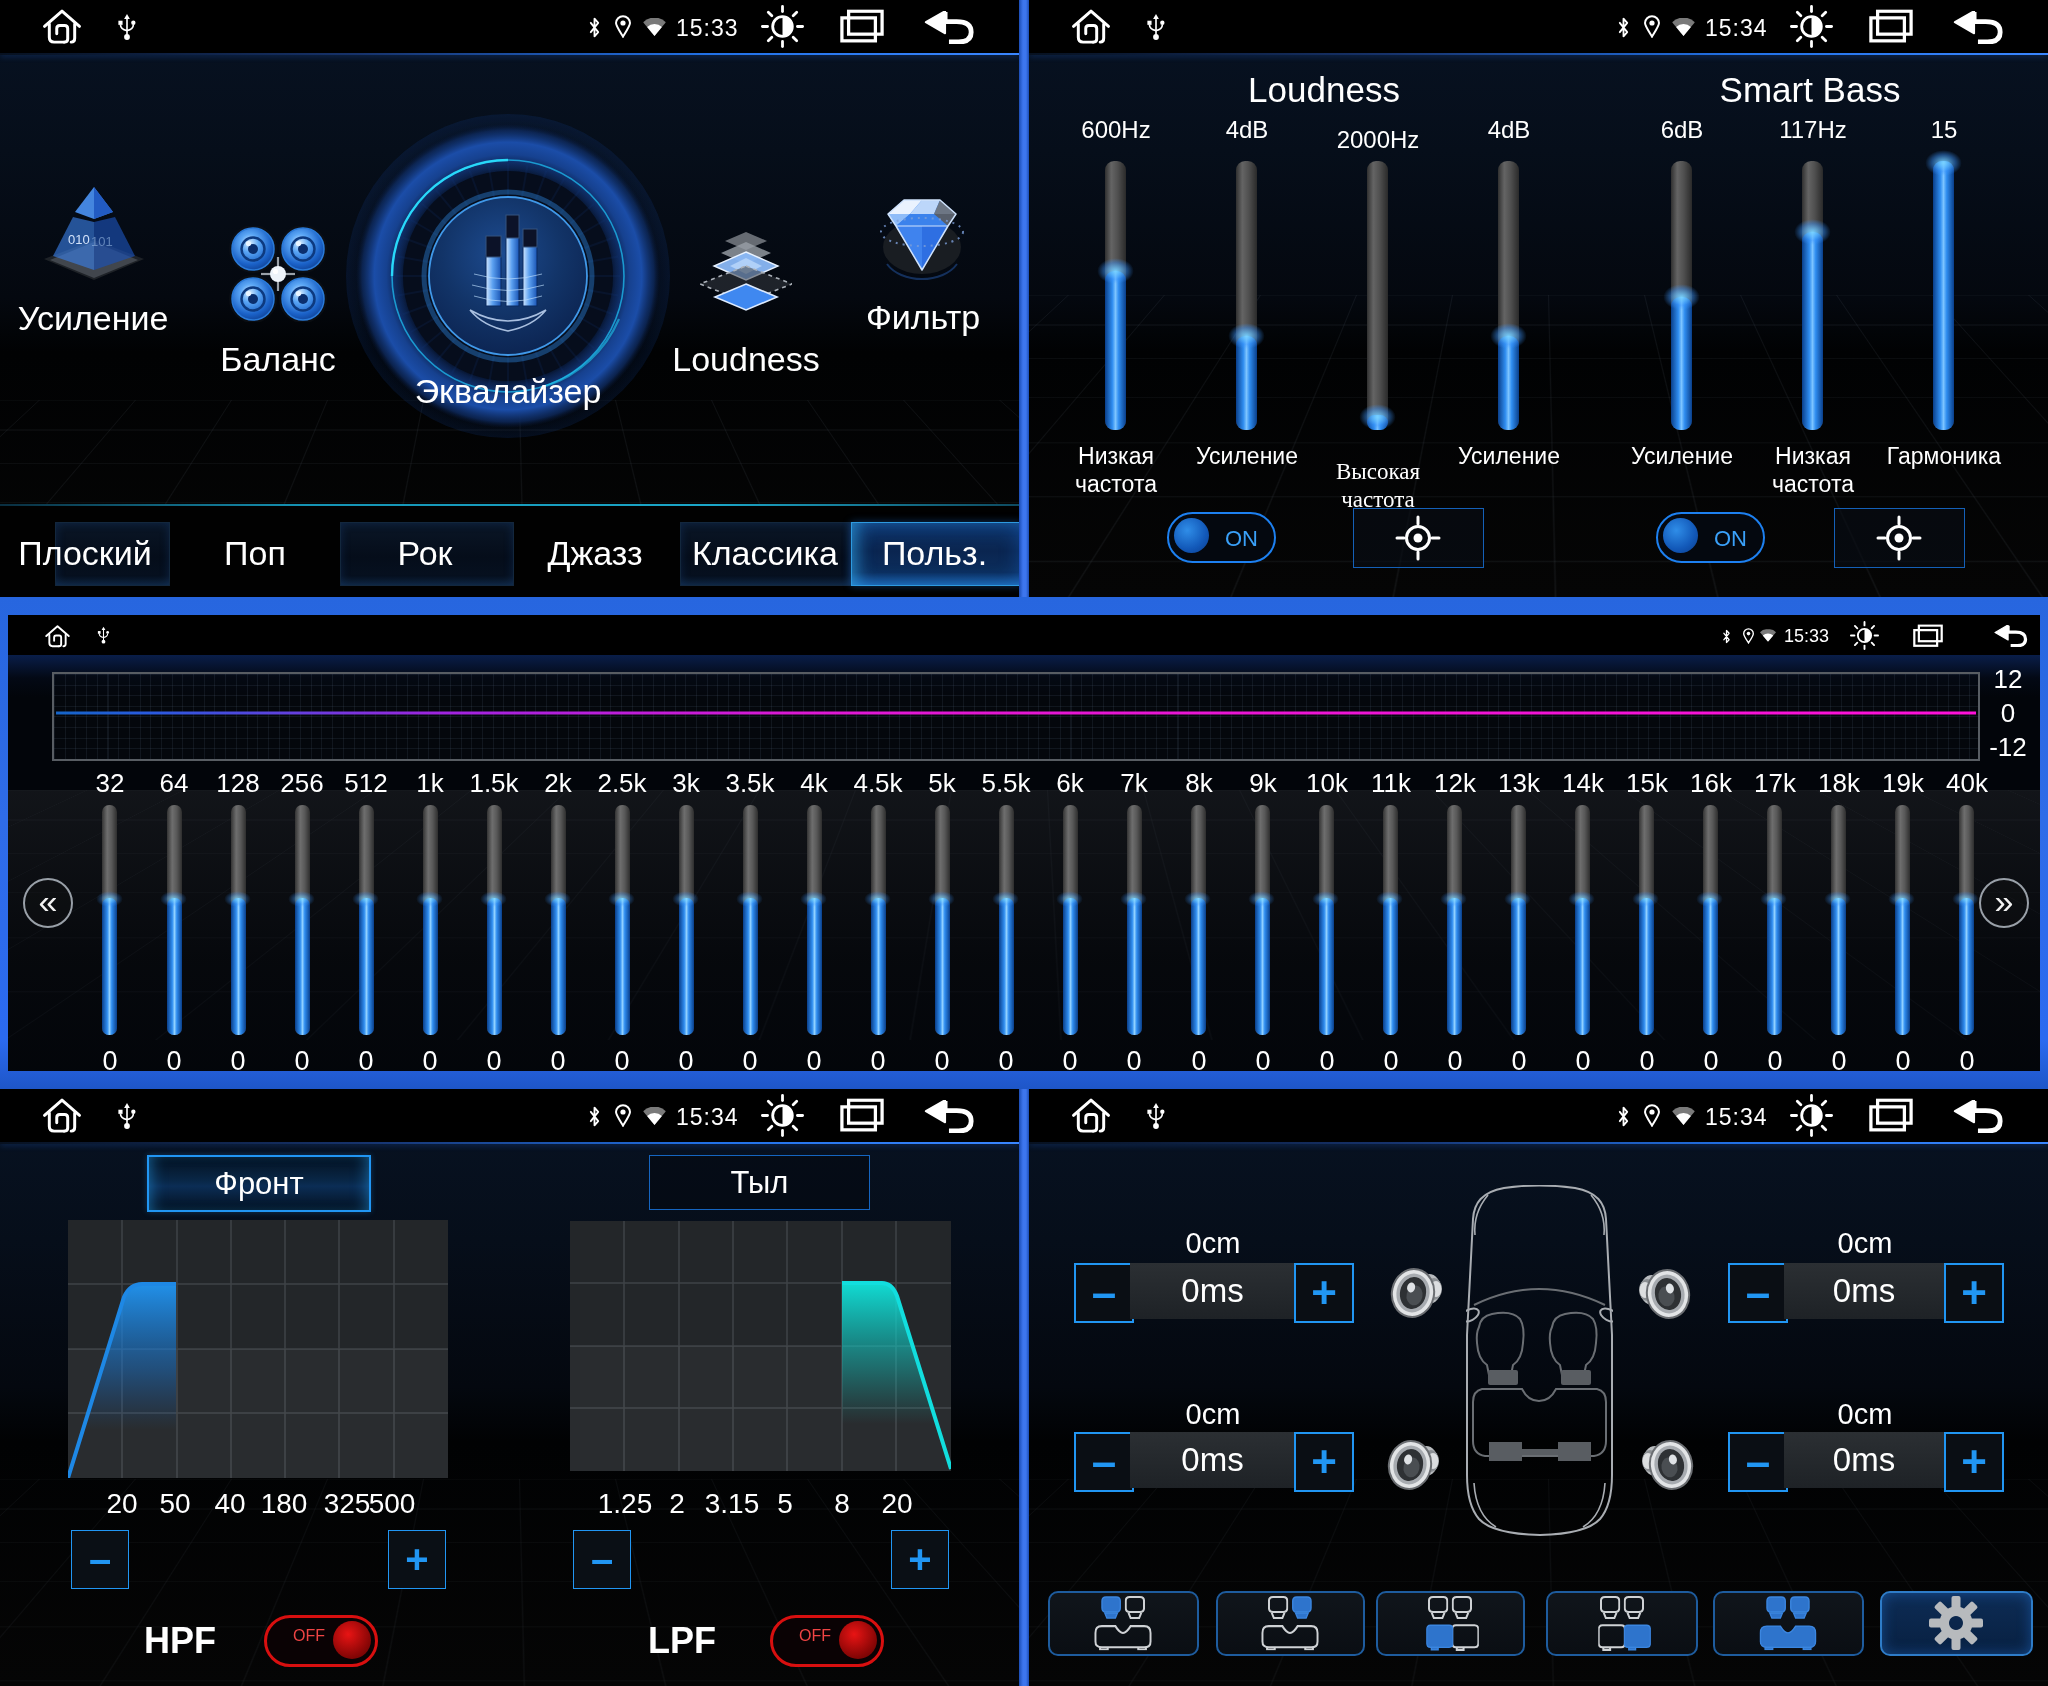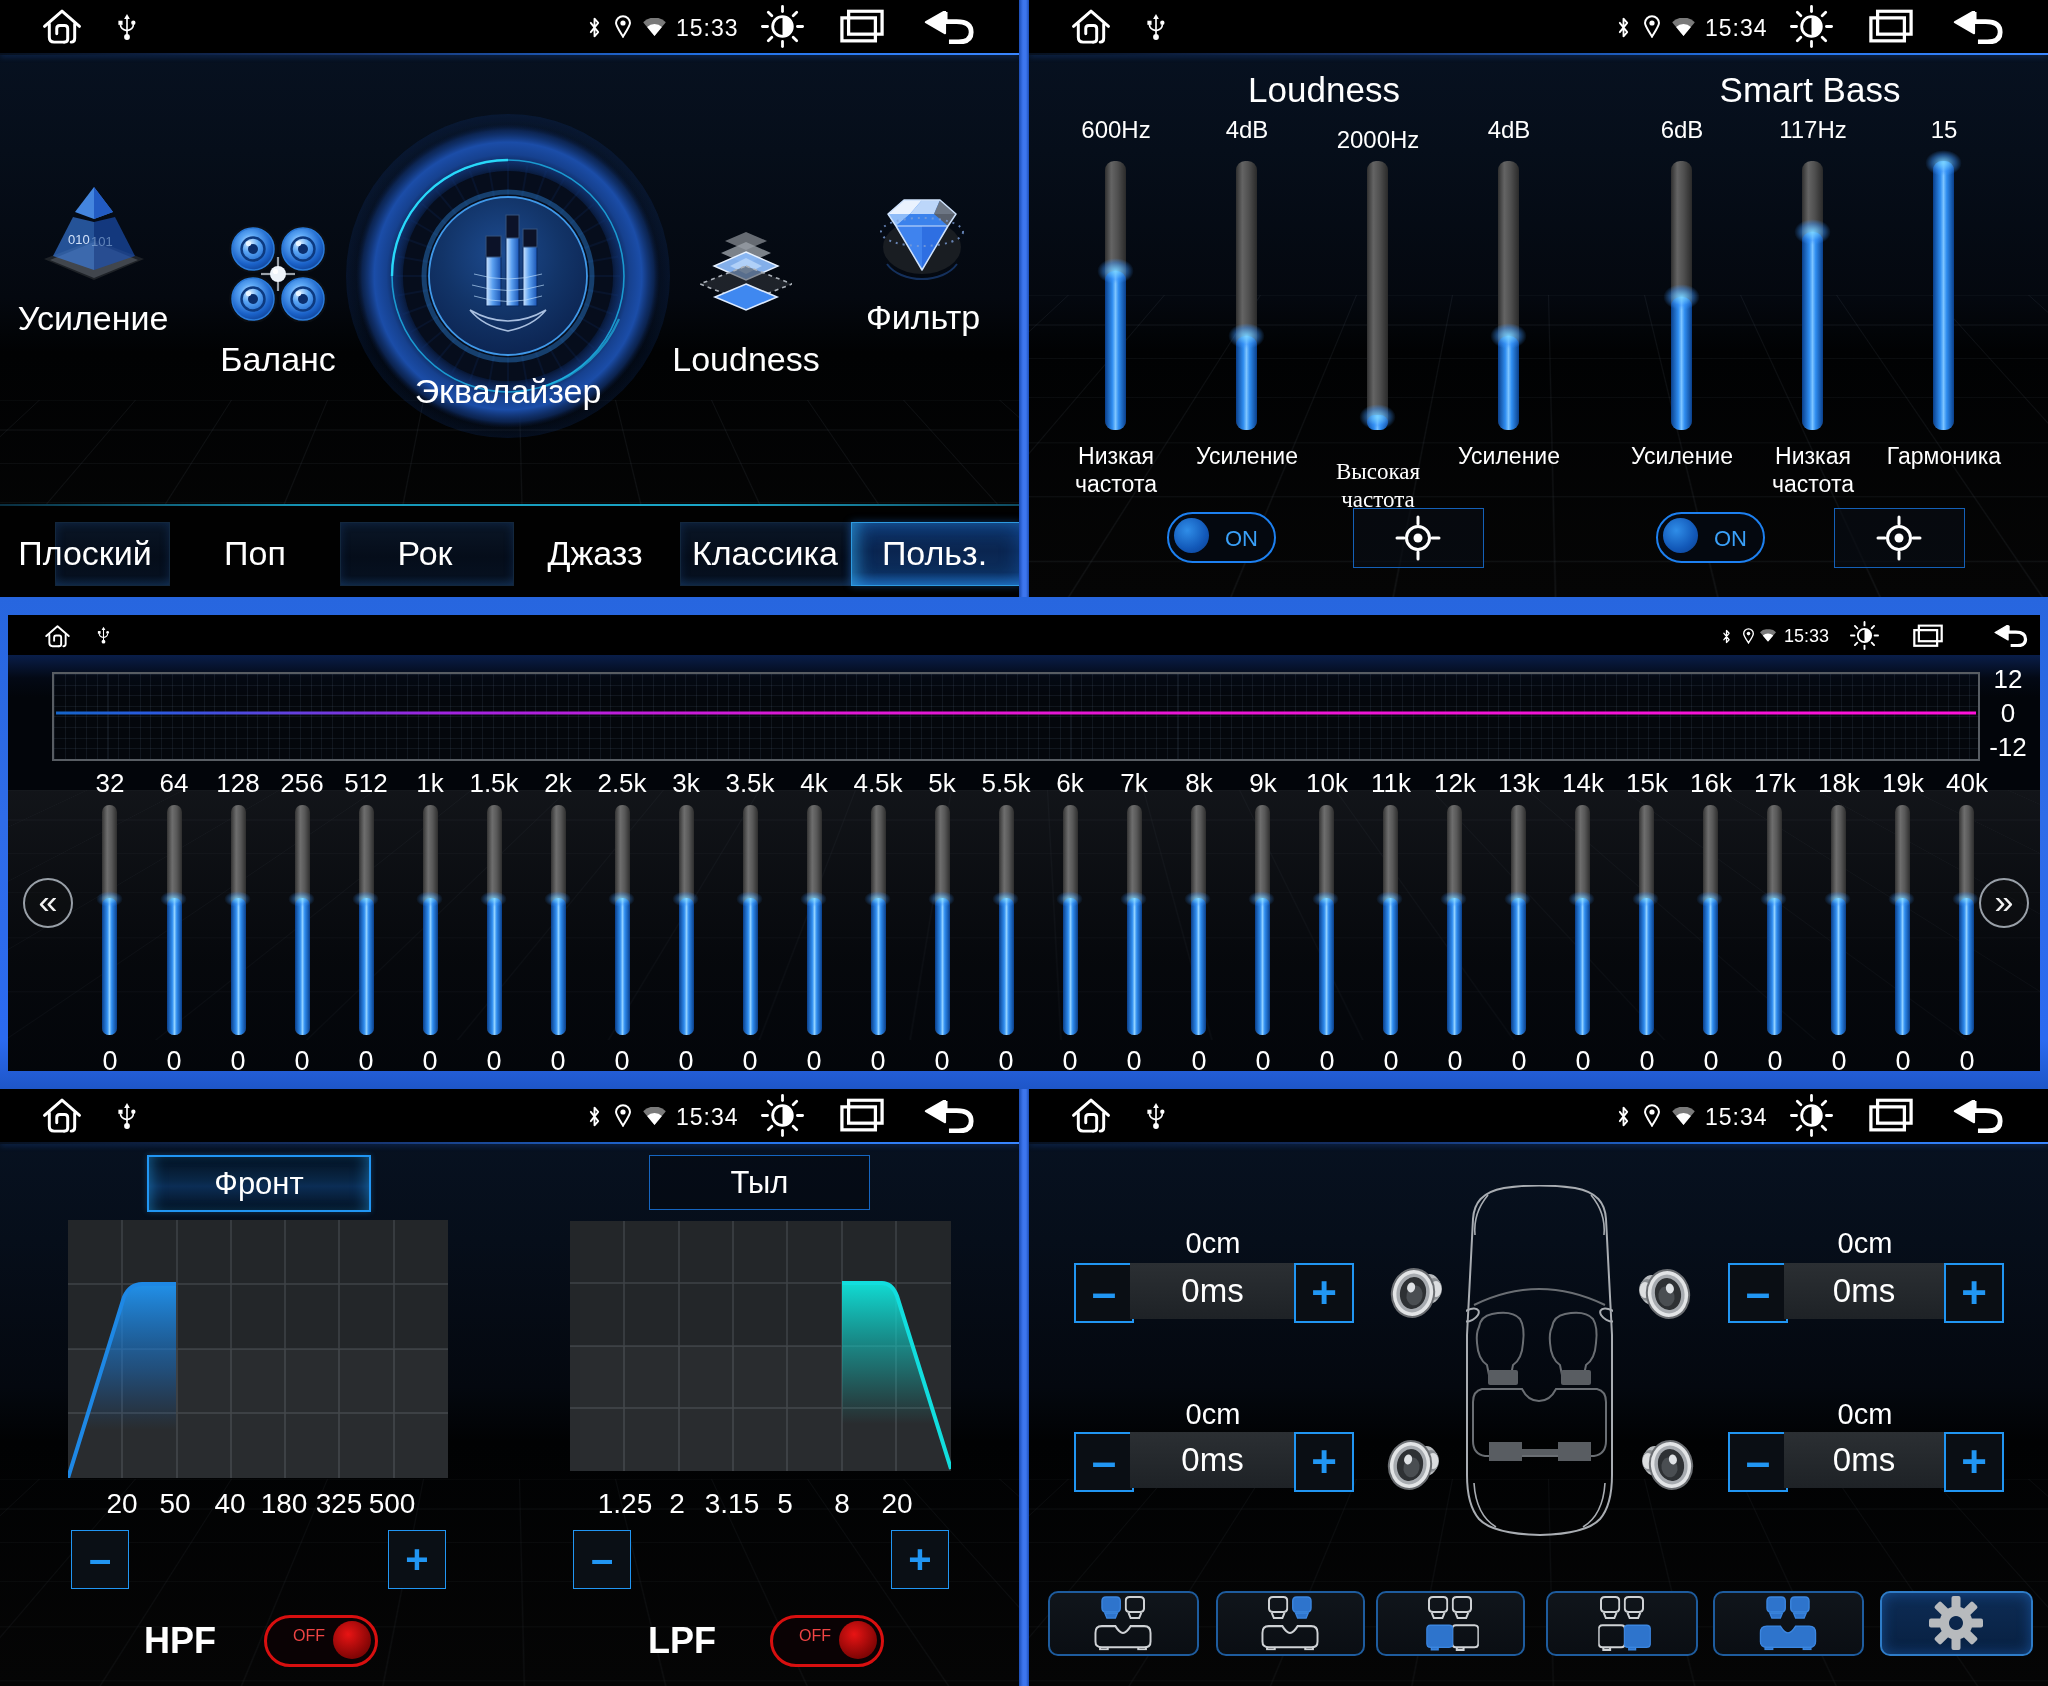--- a/index.html
+++ b/index.html
@@ -824,21 +824,21 @@
           <line x1="0" y1="187" x2="381" y2="187"></line>
       </g>
       <rect x="0" y="125" width="381" height="125" fill="rgba(255,255,255,.03)"></rect>
       <path d="M272,250 L272,62 L312,62 Q322,62 327,75 L381,250 Z" fill="url(#lpffill)"></path>
       <path d="M272,62 L312,62 Q322,62 327,75 L381,248" fill="none" stroke="#12dede" stroke-width="4"></path>
     </svg>
     <div class="mlabel" style="left:72px;top:399px;width:100px;font-size:28px;">20</div>
     <div class="mlabel" style="left:125px;top:399px;width:100px;font-size:28px;">50</div>
     <div class="mlabel" style="left:180px;top:399px;width:100px;font-size:28px;">40</div>
     <div class="mlabel" style="left:234px;top:399px;width:100px;font-size:28px;">180</div>
-    <div class="mlabel" style="left:289px;top:399px;width:100px;font-size:28px;">325</div>
+    <div class="mlabel" style="left:289px;top:399px;width:100px;font-size:28px;padding-left:8px;">325</div>
     <div class="mlabel" style="left:342px;top:399px;width:100px;font-size:28px;">500</div>
     <div class="mlabel" style="left:575px;top:399px;width:100px;font-size:28px;">1.25</div>
     <div class="mlabel" style="left:627px;top:399px;width:100px;font-size:28px;">2</div>
     <div class="mlabel" style="left:682px;top:399px;width:100px;font-size:28px;">3.15</div>
     <div class="mlabel" style="left:735px;top:399px;width:100px;font-size:28px;">5</div>
     <div class="mlabel" style="left:792px;top:399px;width:100px;font-size:28px;">8</div>
     <div class="mlabel" style="left:847px;top:399px;width:100px;font-size:28px;">20</div>
     <div class="mpbtn" style="left:71px;top:441px;">–</div>
     <div class="mpbtn" style="left:388px;top:441px;">+</div>
     <div class="mpbtn" style="left:573px;top:441px;">–</div>

